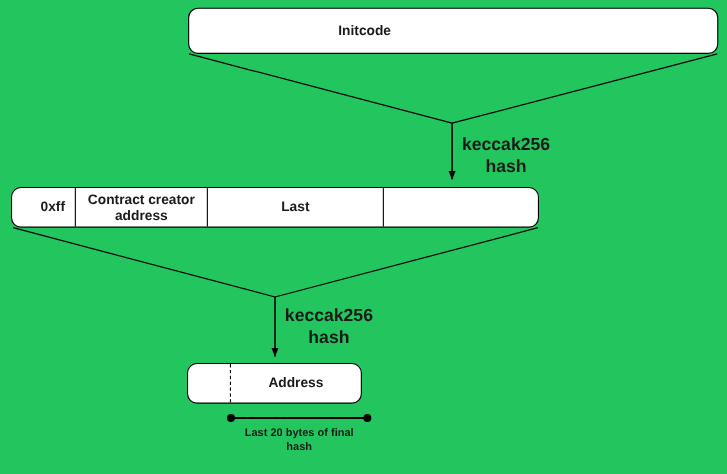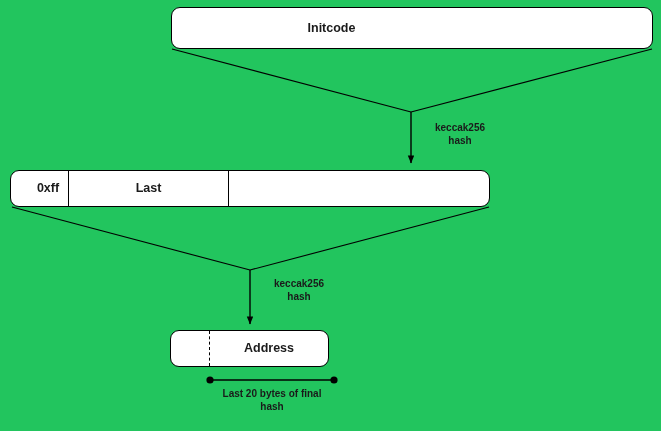--- a/index.html
+++ b/index.html
@@ -49,21 +49,21 @@
     white-space: pre-line;
   }
   .cell.divider-solid {
     border-left: 1.2px solid #000000;
   }
   .cell.divider-dashed {
     border-left: 1.3px dashed #000000;
   }
   .edge-label {
     position: absolute;
-    font-size: 10px;
+    font-size: 16px;
     line-height: 1.25;
     color: #1a1a1a;
     text-align: center;
     white-space: pre-line;
   }
   .measure-caption {
     position: absolute;
     font-size: 10px;
     line-height: 1.25;
     color: #1a1a1a;
@@ -110,20 +110,22 @@
 
   <div class="box" style="left:171px; top:7px; width:482px; height:42px;">
     <div class="cell" style="flex:0 0 319px;">Initcode</div>
   </div>
 
   <div class="edge-label" style="left:415px; top:122px; width:90px; text-align:center;">keccak256
 hash</div>
 
   <div class="box" style="left:10px; top:170px; width:480px; height:37px;padding-left:17px;">
     <div class="cell" style="flex:0 0 40px;">0xff</div>
+    <div class="cell divider-solid" style="flex:0 0 120px;">Contract creator
+address</div>
     <div class="cell divider-solid" style="flex:0 0 160px;">Last</div>
     <div class="cell divider-solid" style="flex:1 1 auto;"></div>
   </div>
 
   <div class="edge-label" style="left:254px; top:278px; width:90px; text-align:center;">keccak256
 hash</div>
 
   <div class="box" style="left:170px; top:330px; width:159px; height:37px;">
     <div class="cell" style="flex:0 0 38px;"></div>
     <div class="cell divider-dashed" style="flex:1 1 auto;">Address</div>

